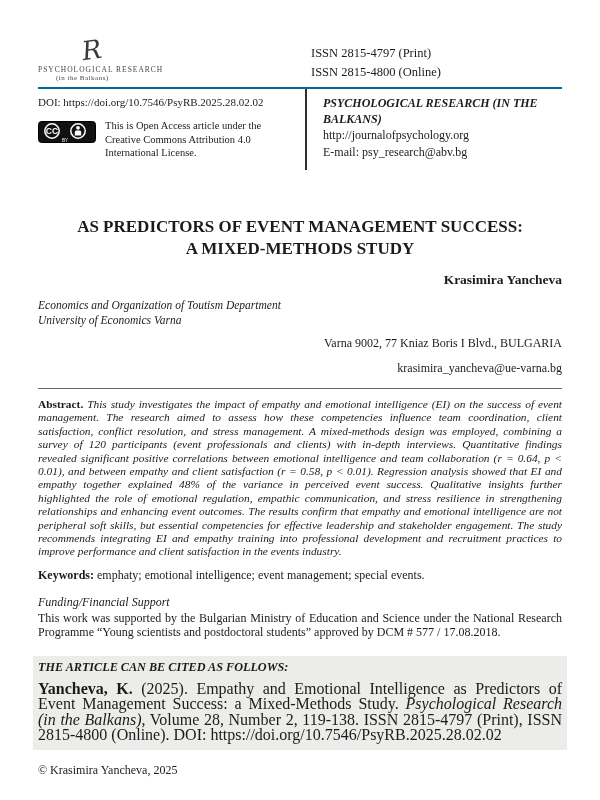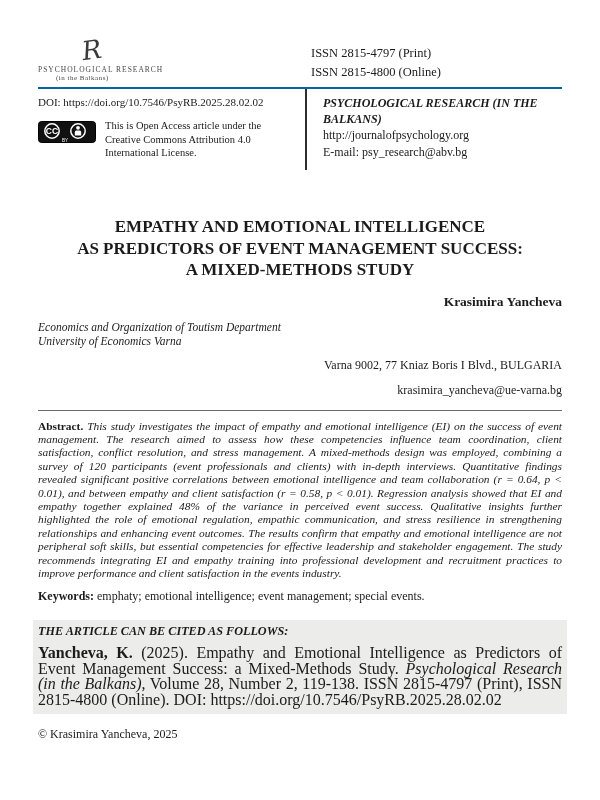--- a/index.html
+++ b/index.html
@@ -96,39 +96,42 @@
       </div>
     </div>
     <div class="col-r">
       <div class="journal-name">PSYCHOLOGICAL RESEARCH (IN THE BALKANS)</div>
       <div class="journal-line">http://journalofpsychology.org</div>
       <div class="journal-line">E-mail: psy_research@abv.bg</div>
     </div>
   </div>
 
   <div class="title">
-    <div>EMPATHY AND EMOTIONAL INTELLIGENCE</div>
     <div>AS PREDICTORS OF EVENT MANAGEMENT SUCCESS:</div>
     <div>A MIXED-METHODS STUDY</div>
   </div>
 
   <div class="author">Krasimira Yancheva</div>
   <div class="affil">
     <div>Economics and Organization of Toutism Department</div>
     <div>University of Economics Varna</div>
   </div>
   <div class="address">Varna 9002, 77 Kniaz Boris I Blvd., BULGARIA</div>
   <div class="email">krasimira_yancheva@ue-varna.bg</div>
 
   <hr class="rule">
 
   <p class="abstract"><span class="lead">Abstract.</span><span class="body"> This study investigates the impact of empathy and emotional intelligence (EI) on the success of event management. The research aimed to assess how these competencies influence team coordination, client satisfaction, conflict resolution, and stress management. A mixed-methods design was employed, combining a survey of 120 participants (event professionals and clients) with in-depth interviews. Quantitative findings revealed significant positive correlations between emotional intelligence and team collaboration (r = 0.64, p &lt; 0.01), and between empathy and client satisfaction (r = 0.58, p &lt; 0.01). Regression analysis showed that EI and empathy together explained 48% of the variance in perceived event success. Qualitative insights further highlighted the role of emotional regulation, empathic communication, and stress resilience in strengthening relationships and enhancing event outcomes. The results confirm that empathy and emotional intelligence are not peripheral soft skills, but essential competencies for effective leadership and stakeholder engagement. The study recommends integrating EI and empathy training into professional development and recruitment practices to improve performance and client satisfaction in the events industry.</span></p>
 
   <p class="keywords"><span class="lead">Keywords:</span><span> emphaty; emotional intelligence; event management; special events.</span></p>
 
+  <div class="funding">
+    <div class="funding-title">Funding/Financial Support</div>
+    <p class="funding-text">This work was supported by the Bulgarian Ministry of Education and Science under the National Research Programme “Young scientists and postdoctoral students” approved by DCM # 577 / 17.08.2018.</p>
+  </div>
 
   <div class="cite-box">
     <div class="cite-head">THE ARTICLE CAN BE CITED AS FOLLOWS:</div>
     <p class="cite-text"><span class="b">Yancheva, K.</span><span> (2025). Empathy and Emotional Intelligence as Predictors of Event Management Success: a Mixed-Methods Study. </span><span class="i">Psychological Research (in the Balkans)</span><span>, Volume 28, Number 2, 119-138. ISSN 2815-4797 (Print), ISSN 2815-4800 (Online). DOI: https://doi.org/10.7546/PsyRB.2025.28.02.02</span></p>
   </div>
 
   <div class="copyright">© Krasimira Yancheva, 2025</div>
 
 </div>
 

